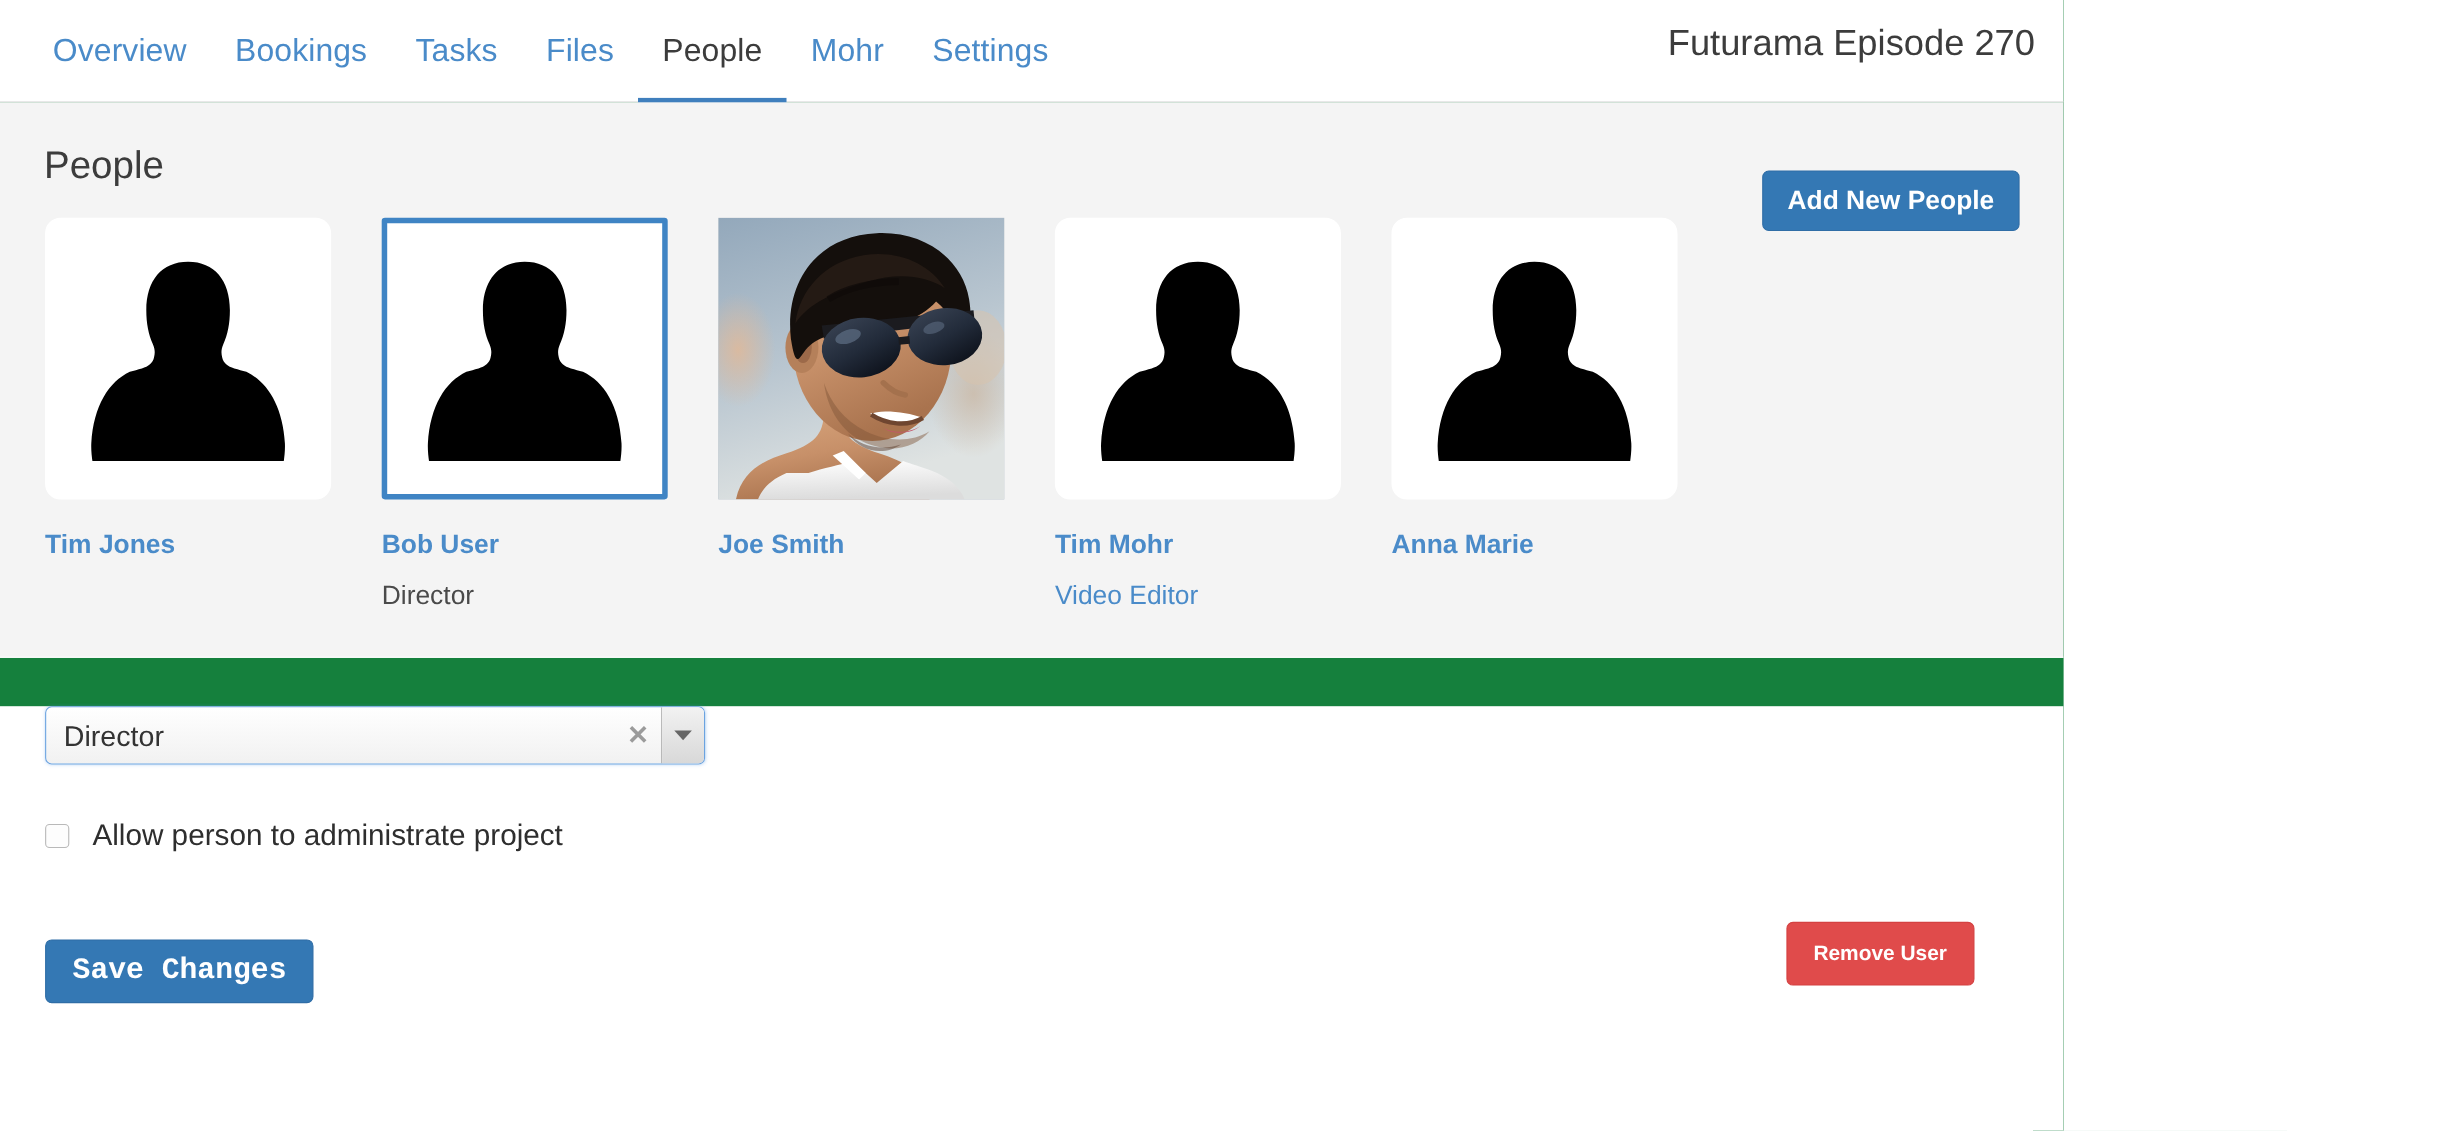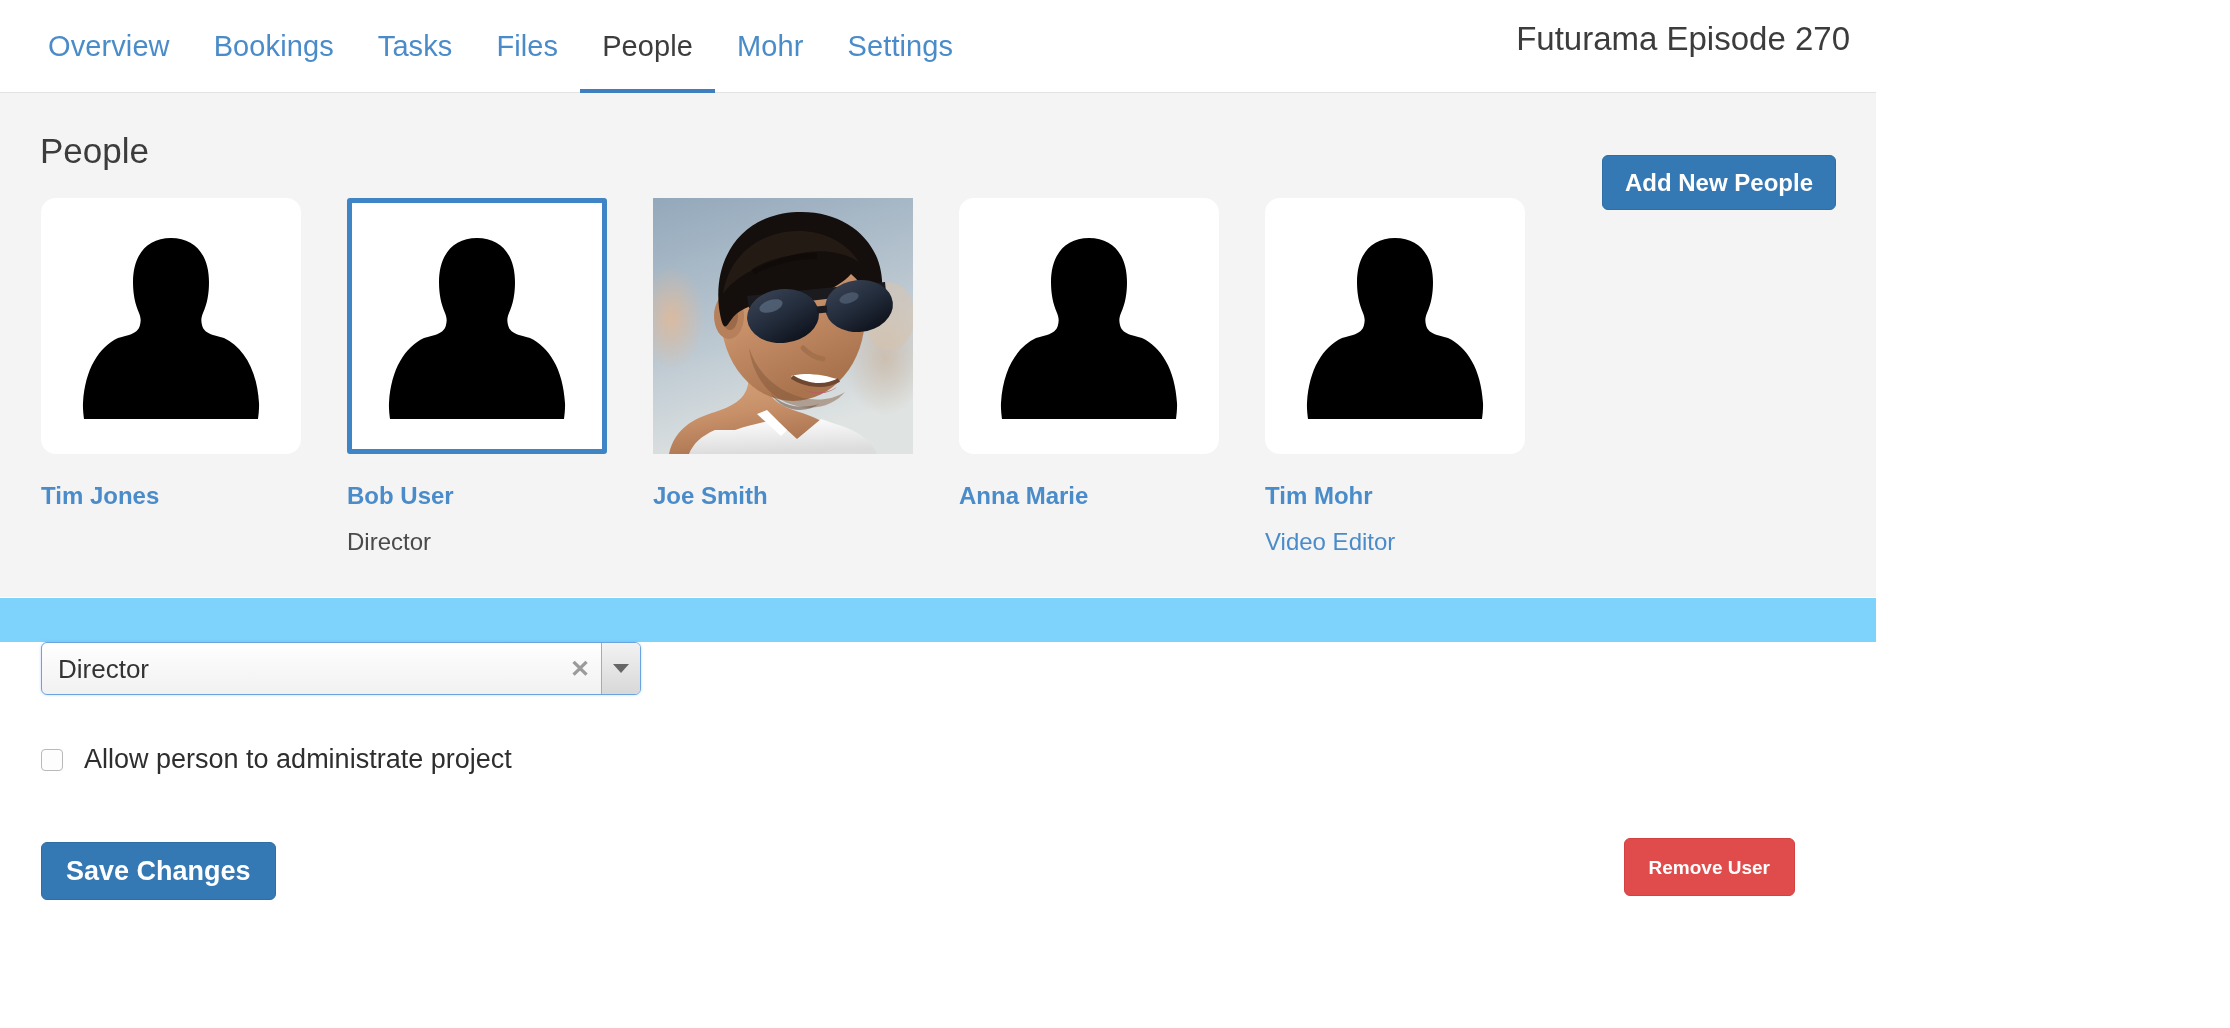--- a/index.html
+++ b/index.html
@@ -3,21 +3,21 @@
 <meta charset="utf-8">
 <style>
   * { box-sizing: border-box; }
   html, body {
     margin: 0; padding: 0;
     width: 2230px; height: 1028px;
     background: #ffffff;
     font-family: "Liberation Sans", sans-serif;
     -webkit-font-smoothing: antialiased;
   }
-  .page { width: 1876px; height: 1028px; position: relative; overflow: hidden; background:#7dd3fc; }
+  .page { width: 1876px; height: 1028px; position: relative; overflow: hidden; background:#15803d; }
 
   
   .navbar {
     height: 93px;
     background: #ffffff;
     border-bottom: 1px solid #e3e3e3;
     display: flex;
     align-items: flex-start;
     position: relative;
   }
@@ -243,24 +243,25 @@
   }
 
   .actions {
     position: relative;
     margin-top: 65px;
     height: 60px;
   }
   .save-changes {
     position: absolute;
     left: 0;
-    top: 4px;
+    top: 16px;
     height: 58px;
     padding: 0 24px;
     font-size: 27px;
+    font-family: Liberation Mono, monospace;
   }
   .remove-user {
     position: absolute;
     right: 81px;
     top: 0;
     height: 58px;
     padding: 12px 24px;
     font-size: 19px;
   }
 </style>
@@ -367,31 +368,31 @@
           </div>
           <span class="pname">Joe Smith</span>
           <span class="prole empty"></span>
         </div>
         <div class="person">
           <div class="thumb">
             <svg class="avatar-svg" width="180" height="185" viewBox="0 0 180 185" aria-hidden="true">
               <path fill="#000000" d="M90 4c-24 0-38 17-38 44 0 12 2 22 6 31 2 5 2 8 1 12-1 5-5 8-11 10-4 1-7 2-11 3C18 113 4 135 2 169c-.3 5 .4 12 1 16h174c.6-4 1.3-11 1-16-2-34-16-56-35-65-4-1-7-2-11-3-6-2-10-5-11-10-1-4-1-7 1-12 4-9 6-19 6-31 0-27-14-44-38-44z"></path>
             </svg>
           </div>
-          <span class="pname">Anna Marie</span>
-          <span class="prole empty"></span>
+          <span class="pname">Tim Mohr</span>
+          <span class="prole link">Video Editor</span>
         </div>
         <div class="person">
           <div class="thumb">
             <svg class="avatar-svg" width="180" height="185" viewBox="0 0 180 185" aria-hidden="true">
               <path fill="#000000" d="M90 4c-24 0-38 17-38 44 0 12 2 22 6 31 2 5 2 8 1 12-1 5-5 8-11 10-4 1-7 2-11 3C18 113 4 135 2 169c-.3 5 .4 12 1 16h174c.6-4 1.3-11 1-16-2-34-16-56-35-65-4-1-7-2-11-3-6-2-10-5-11-10-1-4-1-7 1-12 4-9 6-19 6-31 0-27-14-44-38-44z"></path>
             </svg>
           </div>
-          <span class="pname">Tim Mohr</span>
-          <span class="prole link">Video Editor</span>
+          <span class="pname">Anna Marie</span>
+          <span class="prole empty"></span>
         </div>
       </div>
   </div>
 
   <div class="form-area">
 
     <div class="select2">
       <div class="select2-value">Director</div>
       <div class="select2-clear">✕</div>
       <div class="select2-arrow">

